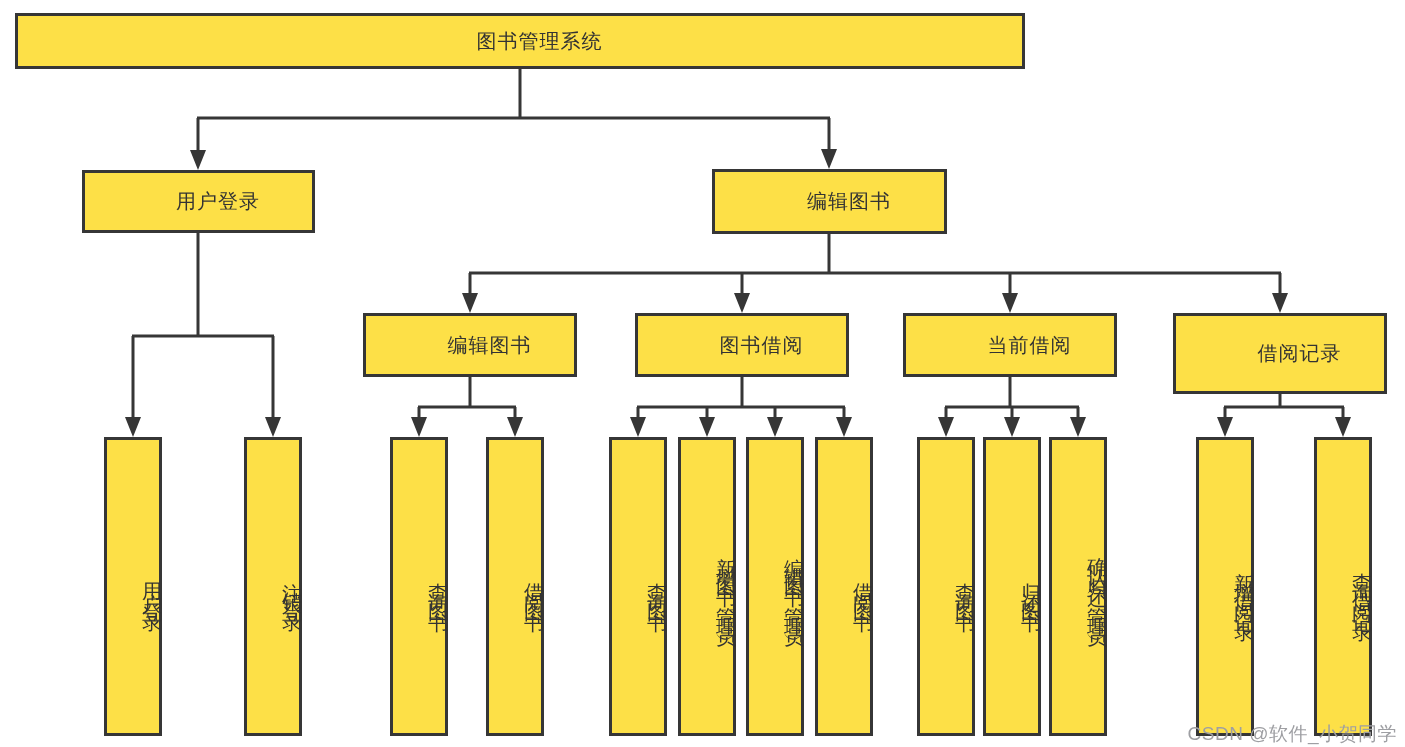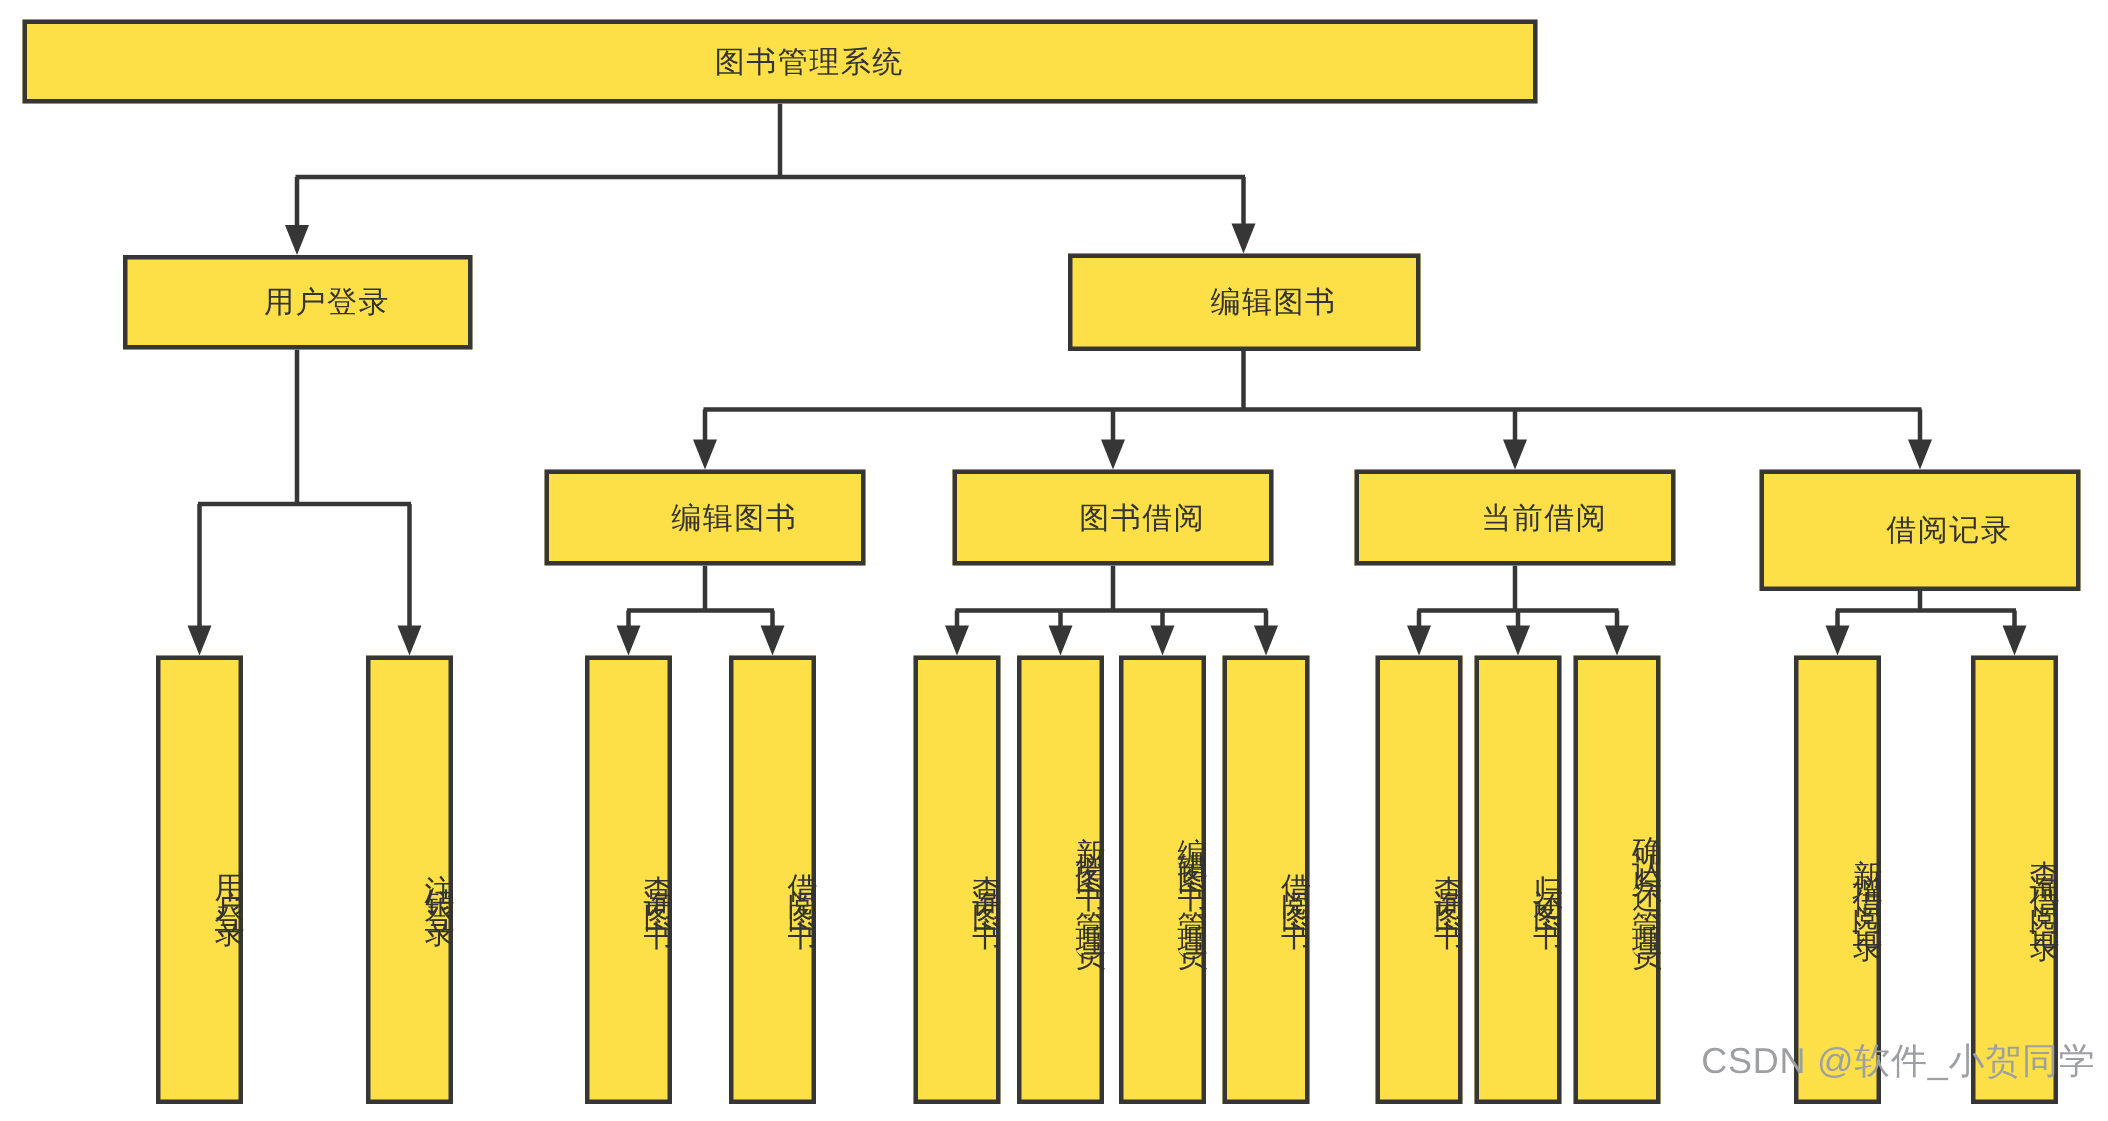--- a/index.html
+++ b/index.html
@@ -40,22 +40,22 @@
   }
   .node.v {
     writing-mode: vertical-rl;
     font-size: 20px;
     letter-spacing: 10px;
     line-height: 1;
   }
   .watermark {
     position: absolute;
     right: 8px;
-    bottom: 24px;
-    font-size: 24px;
+    bottom: 0;
+    font-size: 19px;
     color: #9e9fa3;
     letter-spacing: 0.5px;
     z-index: 2;
     white-space: nowrap;
   }
 </style>
 </head>
 <body>
 
 <div class="canvas">

